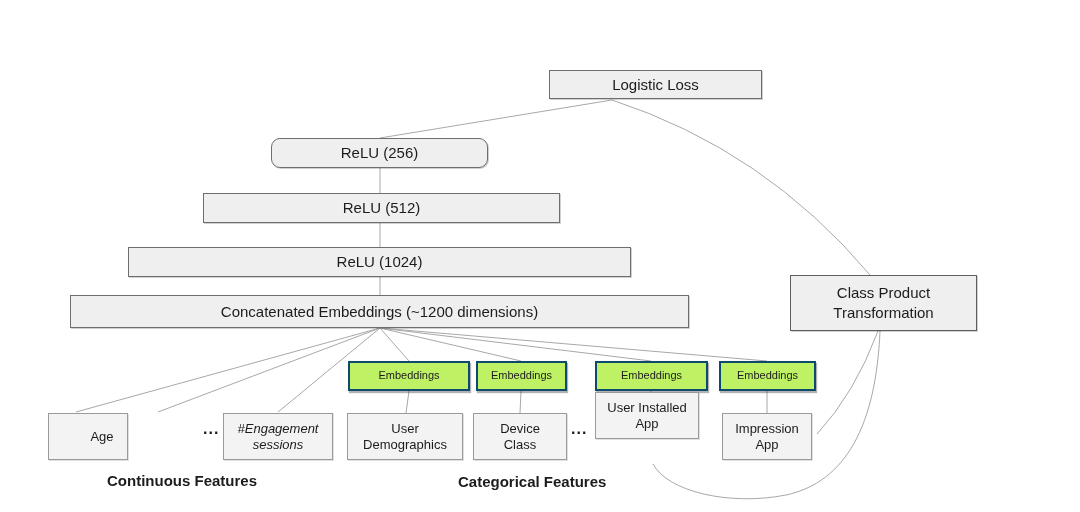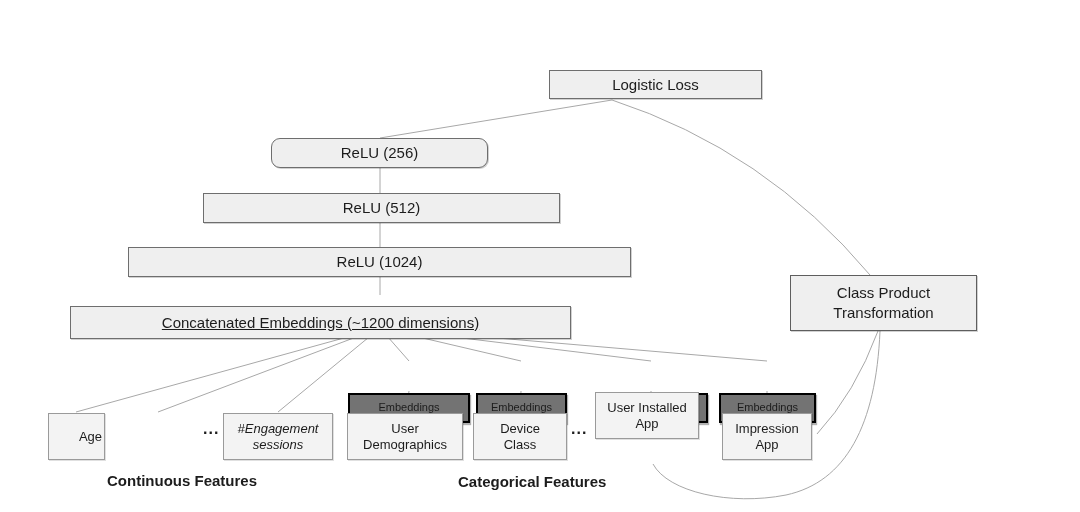--- a/index.html
+++ b/index.html
@@ -28,25 +28,24 @@
     font-size:15px;
   }
   .cpt-box{
     background:#efefef;
     border:1.5px solid #5e5e5e;
     box-shadow:1px 1px 0 rgba(0,0,0,0.18);
     font-size:15px;
     line-height:1.35;
   }
   .emb-box{
-    background:#737373;
-    border:2px solid #000000;
+    background:#bef264;
+    border:2px solid #0c4a6e;
     box-shadow:1px 2px 1px rgba(0,0,0,0.3);
     font-size:11px;
-    margin-top:32px;
   }
   .feat-box{
     background:#f3f3f3;
     border:1px solid #9a9a9a;
     box-shadow:1px 1px 0 rgba(0,0,0,0.12);
     font-size:13px;
   }
   .dots{
     position:absolute;z-index:2;
     font-size:16px;font-weight:bold;letter-spacing:1px;
@@ -89,31 +88,31 @@
   </svg>
 
   <div class="node stack-box" style="left:505px;top:70px;width:213px;height:29px;margin-left:44px;">Logistic Loss</div>
 
   <div class="node stack-box" style="left:271px;top:138px;width:217px;height:30px;border-radius:9px;">ReLU (256)</div>
 
   <div class="node stack-box" style="left:203px;top:193px;width:357px;height:30px;">ReLU (512)</div>
 
   <div class="node stack-box" style="left:128px;top:247px;width:503px;height:30px;">ReLU (1024)</div>
 
-  <div class="node stack-box" style="left:70px;top:306px;width:501px;height:33px;text-decoration:underline;">Concatenated Embeddings (~1200 dimensions)</div>
+  <div class="node stack-box" style="left:70px;top:295px;width:619px;height:33px;">Concatenated Embeddings (~1200 dimensions)</div>
 
   <div class="node cpt-box" style="left:790px;top:275px;width:187px;height:56px;">Class Product
 Transformation</div>
 
   <div class="node emb-box" style="left:348px;top:361px;width:122px;height:30px;">Embeddings</div>
   <div class="node emb-box" style="left:476px;top:361px;width:91px;height:30px;">Embeddings</div>
   <div class="node emb-box" style="left:595px;top:361px;width:113px;height:30px;">Embeddings</div>
   <div class="node emb-box" style="left:719px;top:361px;width:97px;height:30px;">Embeddings</div>
 
-  <div class="node feat-box" style="left:48px;top:413px;width:57px;height:47px;padding-left:28px;">Age</div>
+  <div class="node feat-box" style="left:48px;top:413px;width:80px;height:47px;padding-left:28px;">Age</div>
   <div class="node feat-box" style="left:223px;top:413px;width:110px;height:47px;font-style:italic;">#Engagement
 sessions</div>
   <div class="node feat-box" style="left:347px;top:413px;width:116px;height:47px;">User
 Demographics</div>
   <div class="node feat-box" style="left:473px;top:413px;width:94px;height:47px;">Device
 Class</div>
   <div class="node feat-box" style="left:595px;top:392px;width:104px;height:47px;">User Installed
 App</div>
   <div class="node feat-box" style="left:722px;top:413px;width:90px;height:47px;">Impression
 App</div>

